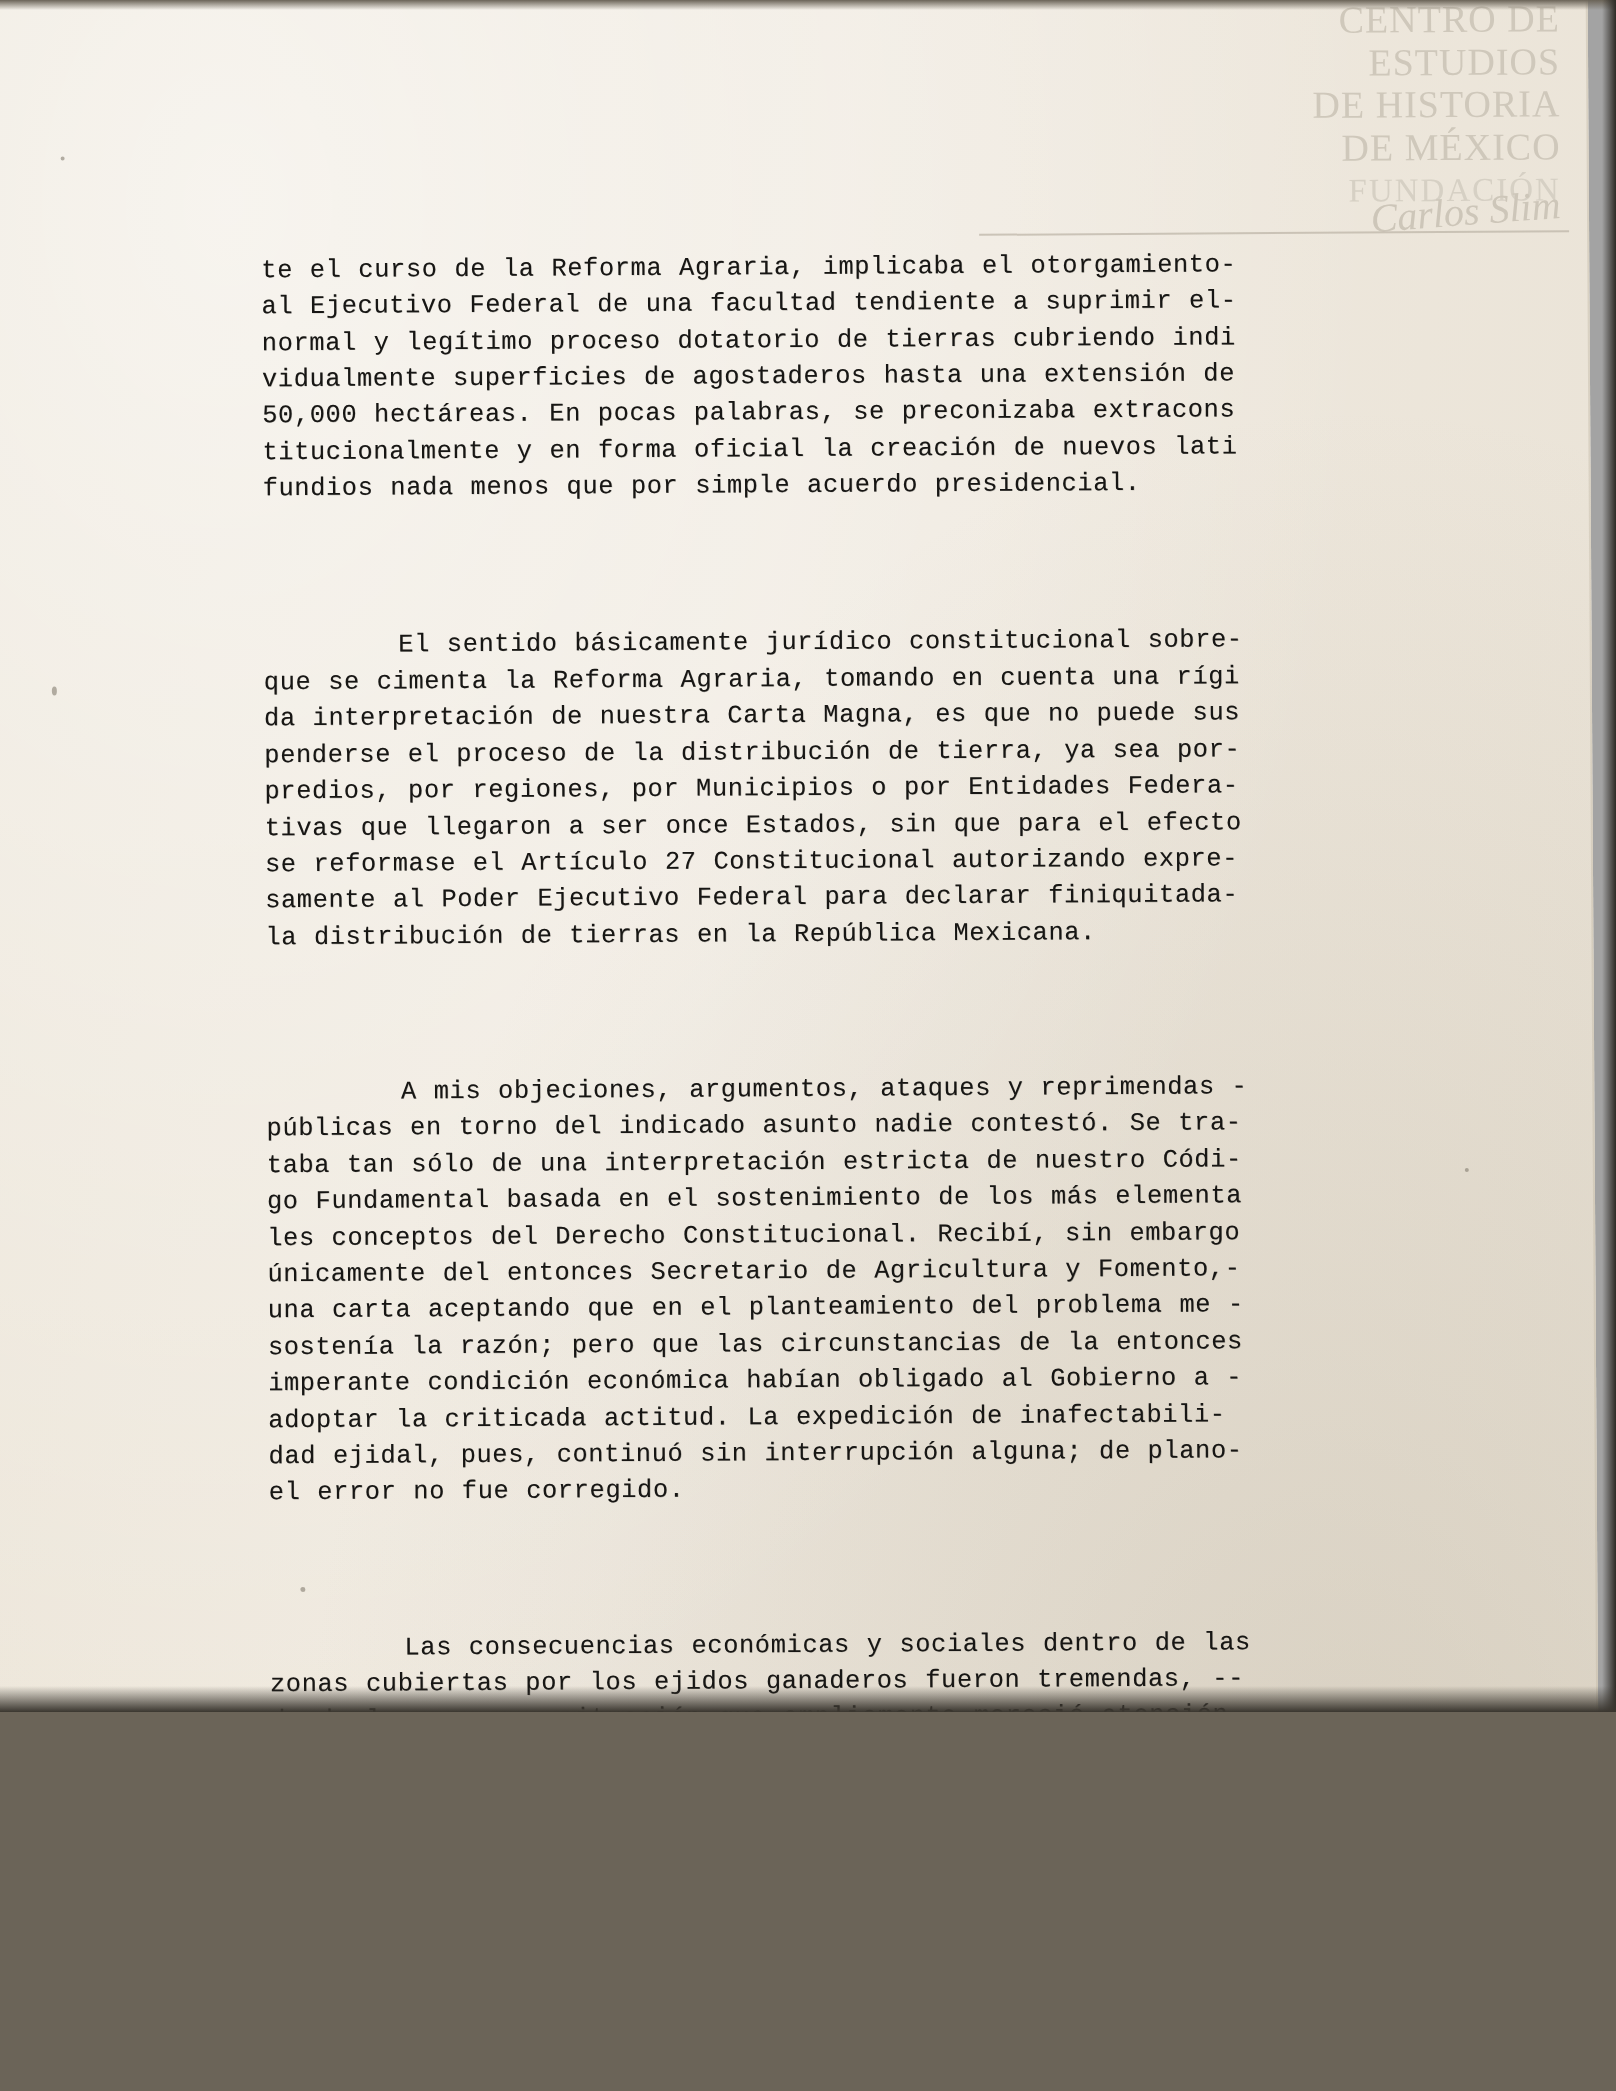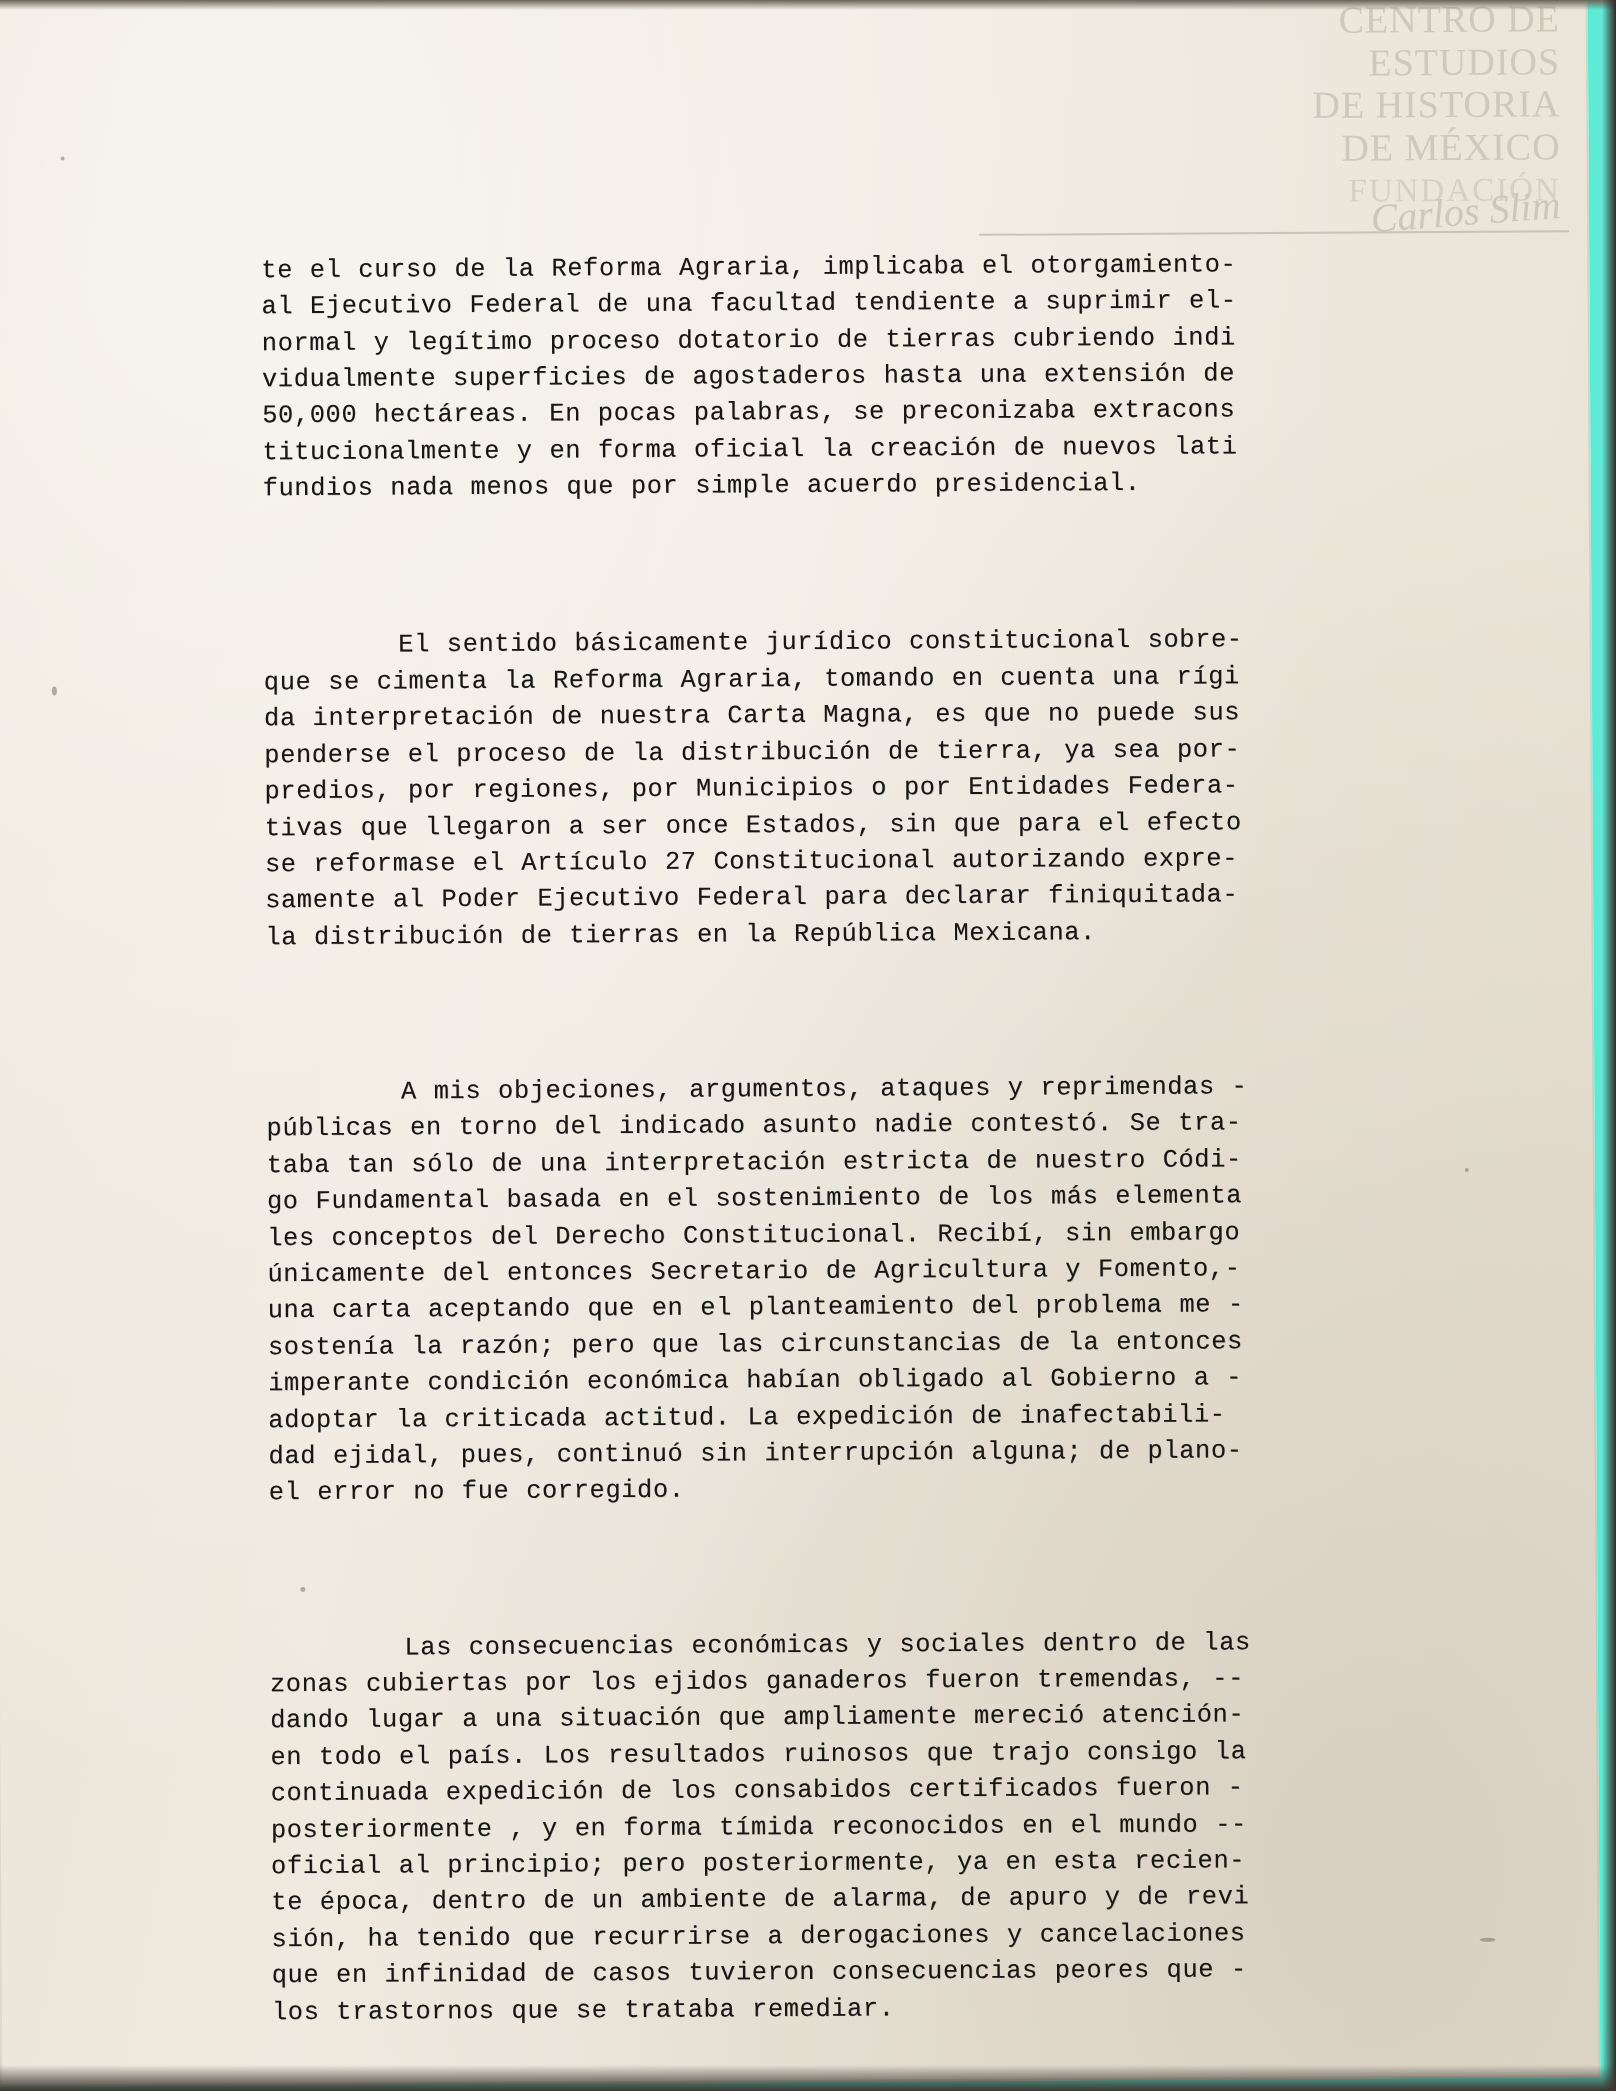--- a/index.html
+++ b/index.html
@@ -11,22 +11,22 @@
     width: 1616px;
     height: 2091px;
     overflow: hidden;
     font-family: "Liberation Mono", "DejaVu Sans Mono", monospace;
   }
 
   
   #scan {
     position: relative;
     width: 1616px;
-    height: 2091px;
-    background: #5eead4;
+    height: 1712px;
+    background: #a3a3a3;
     overflow: hidden;
   }
 
   
   #paper {
     position: absolute;
     left: -6px;
     top: -8px;
     width: 1600px;
     height: 2090px;

